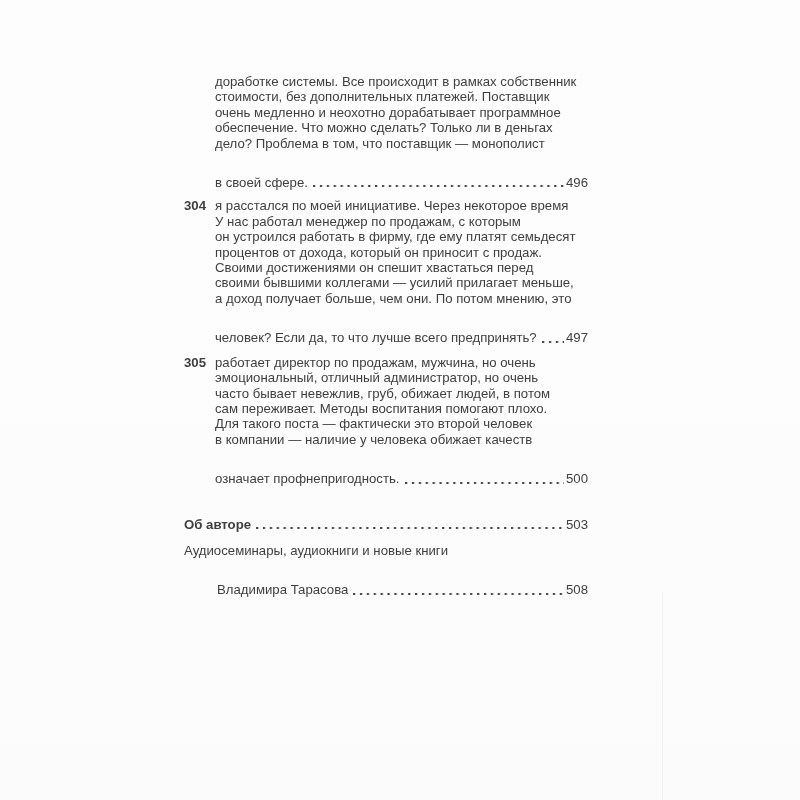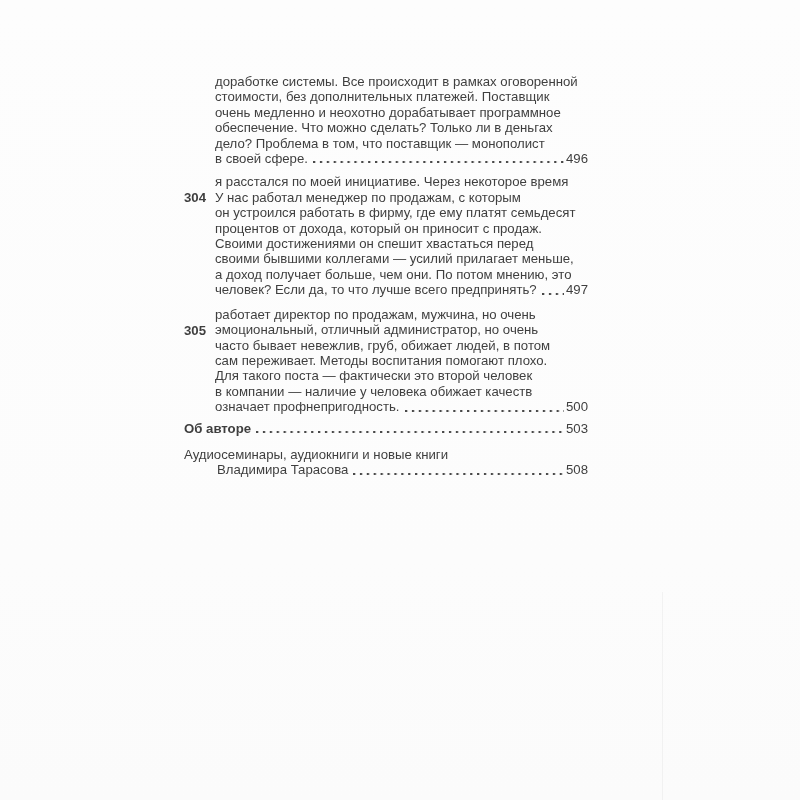--- a/index.html
+++ b/index.html
@@ -31,33 +31,34 @@
   }
   .entry {
     position: relative;
   }
   .entry.indented {
     padding-left: 31px;
   }
   .num {
     position: absolute;
     left: 0;
-    top: 16px;
+    top: 0;
     font-weight: 700;
   }
   .tline {
     white-space: nowrap;
   }
   .lastline {
     display: flex;
     align-items: flex-end;
     white-space: nowrap;
   }
   .lastline .txt {
     flex: 0 0 auto;
+    margin-top: 24px;
   }
   .leader {
     flex: 1 1 auto;
     height: 4px;
     margin: 0 2px 2px 5px;
     background-image: radial-gradient(circle at 1.2px 2px, #484848 1.05px, rgba(72,72,72,0) 1.5px);
     background-repeat: repeat-x;
     background-size: 6.9px 4px;
     min-width: 14px;
   }
@@ -82,21 +83,21 @@
   }
 </style>
 </head>
 <body>
 
 <div class="page">
   <div class="toc">
 
     <div class="entry indented e0">
       <div class="lines">
-          <div class="tline">доработке системы. Все происходит в рамках оговоренной</div>
+          <div class="tline">доработке системы. Все происходит в рамках собственник</div>
           <div class="tline">стоимости, без дополнительных платежей. Поставщик</div>
           <div class="tline">очень медленно и неохотно дорабатывает программное</div>
           <div class="tline">обеспечение. Что можно сделать? Только ли в деньгах</div>
           <div class="tline">дело? Проблема в том, что поставщик — монополист</div>
         </div>
       <div class="lastline">
         <span class="txt">в своей сфере.</span>
         <span class="leader"></span>
         <span class="pagenum">496</span>
       </div>

